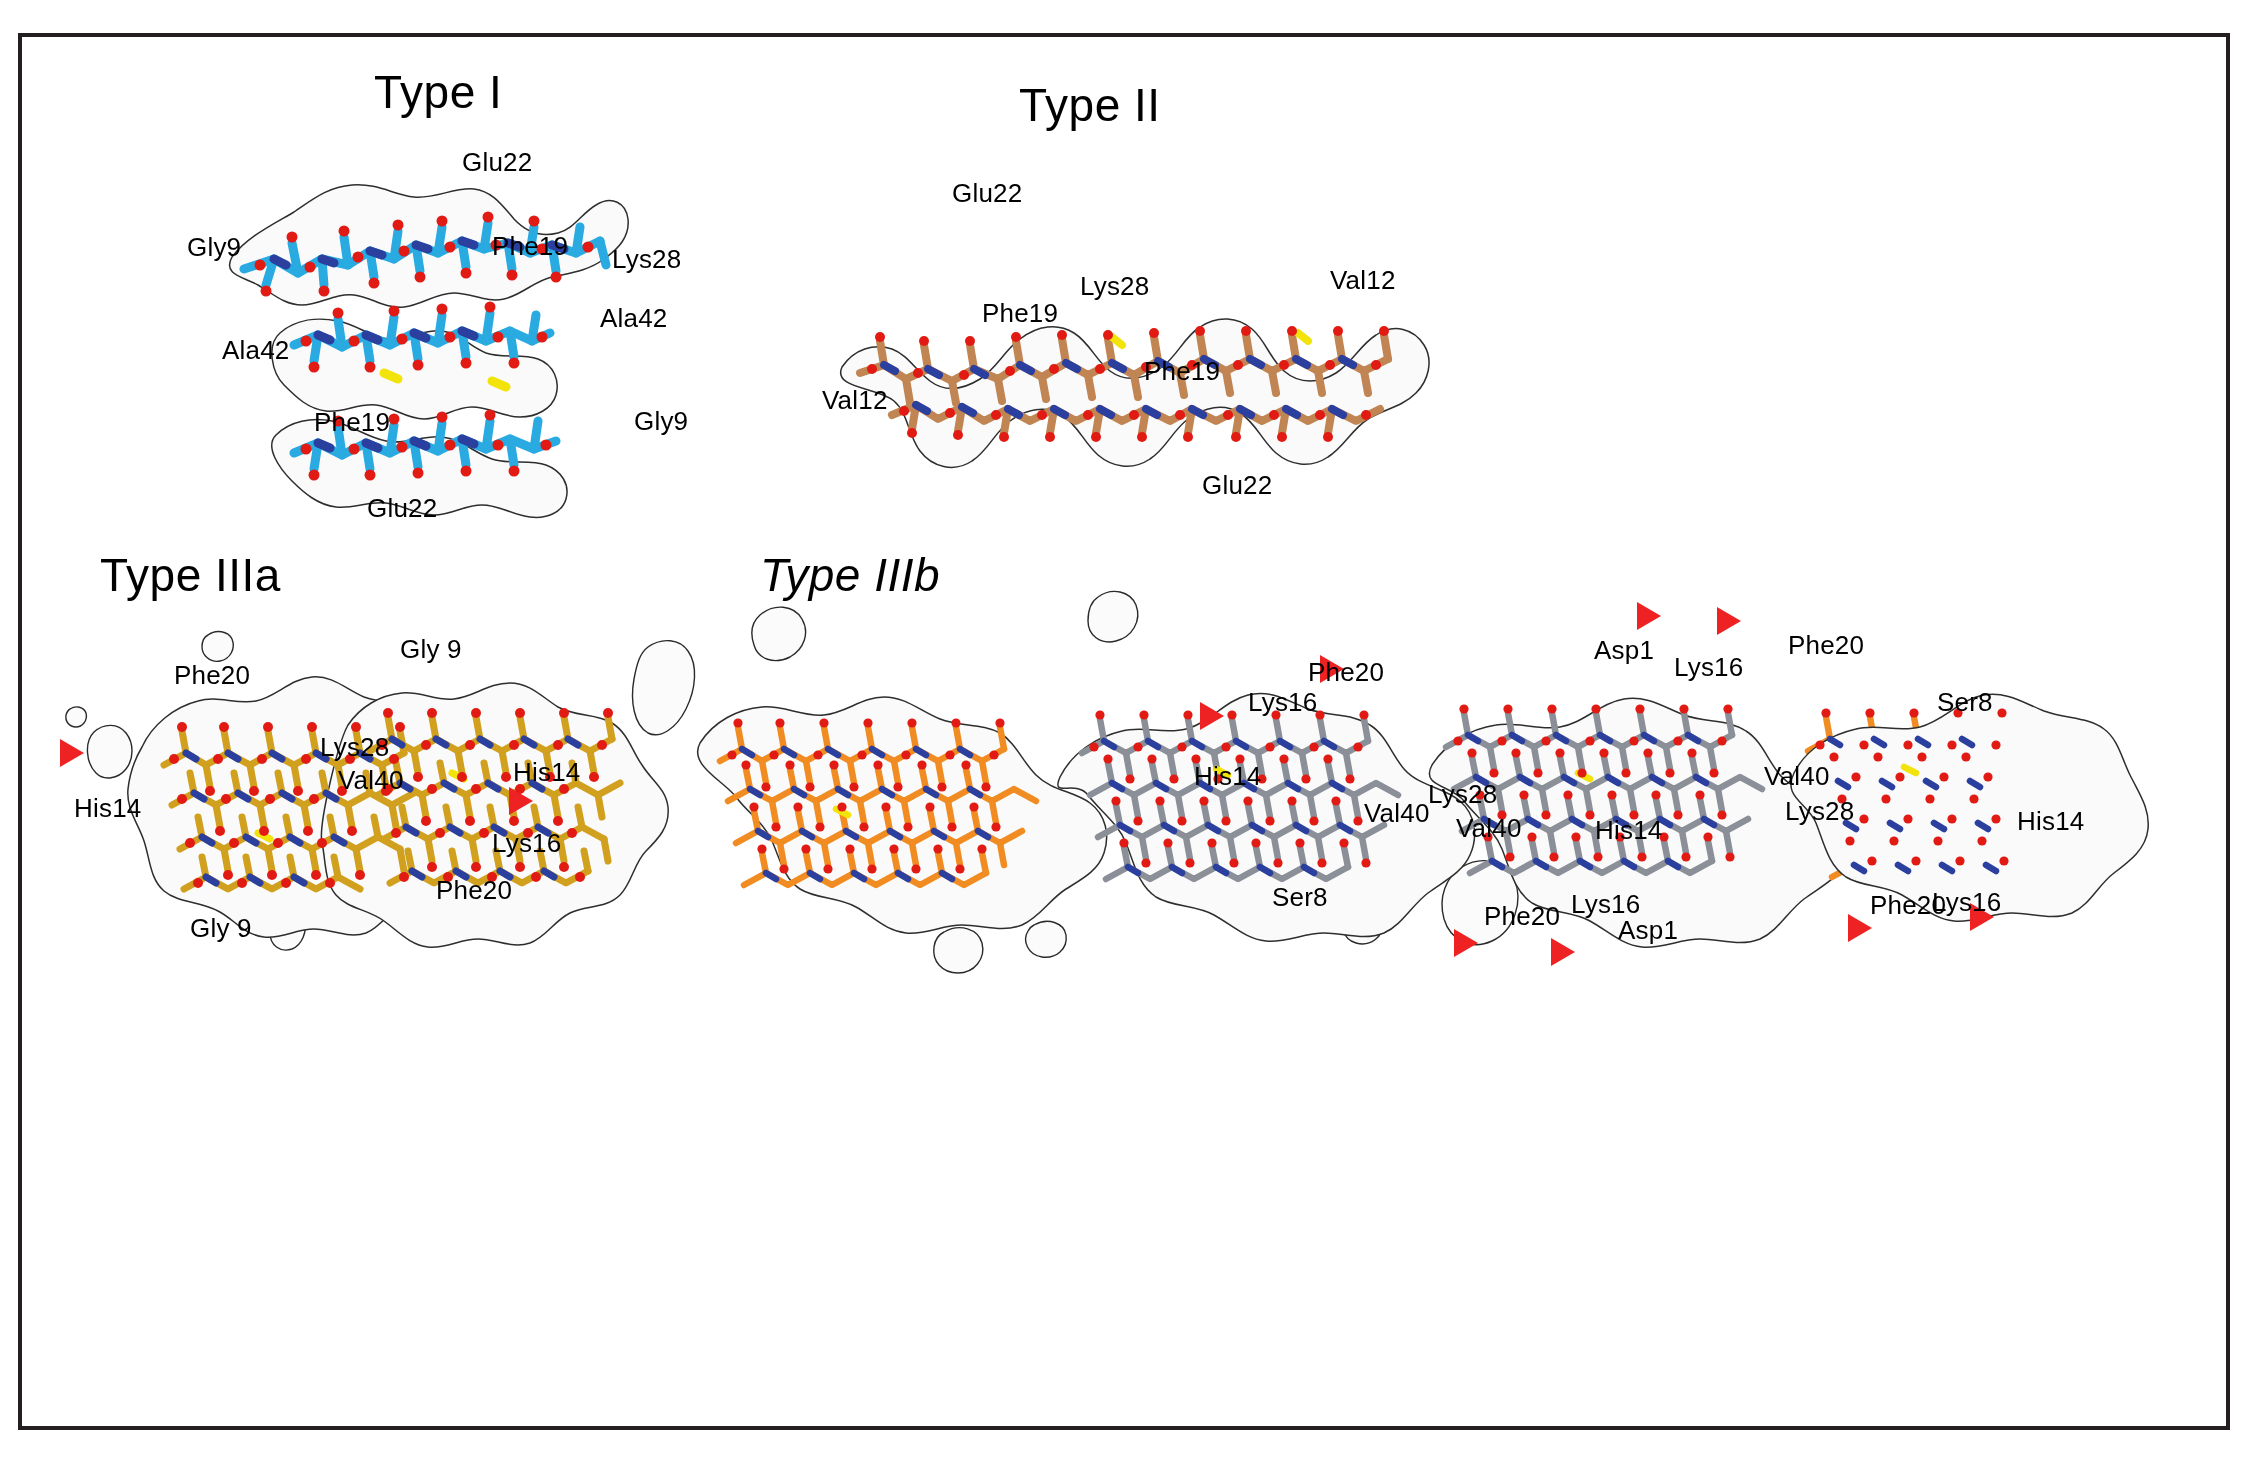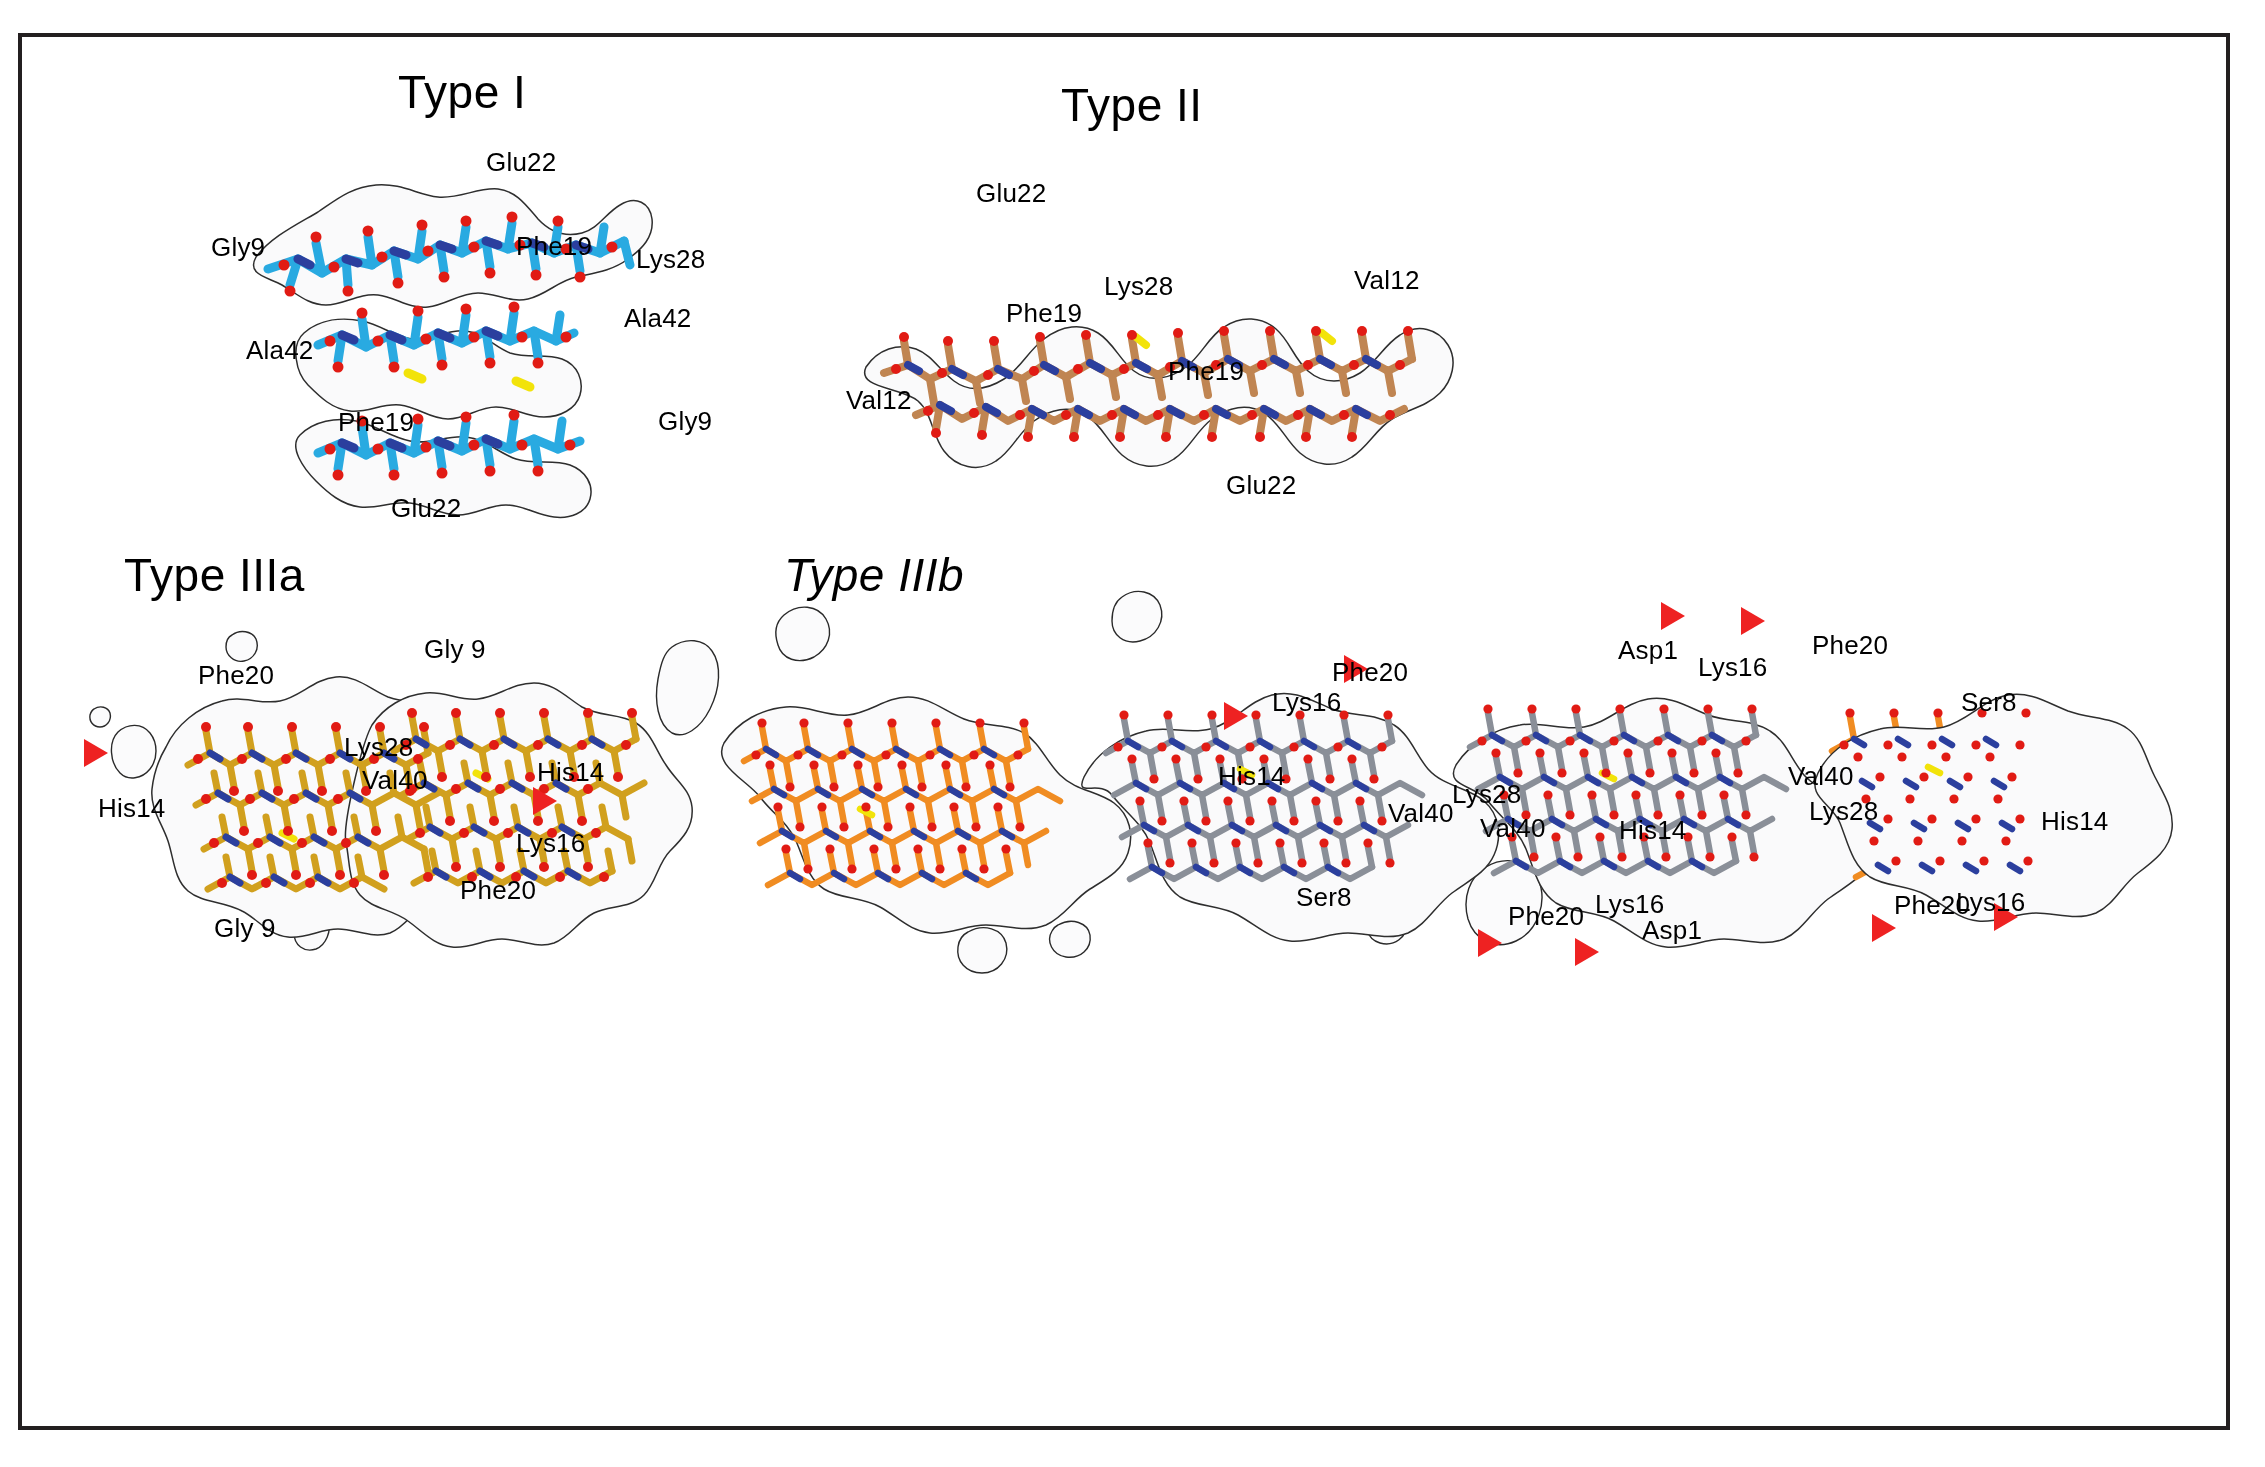--- a/index.html
+++ b/index.html
@@ -7,21 +7,21 @@
 
   #figure-frame{
     position:absolute;
     left:18px; top:33px;
     width:2212px; height:1397px;
     border:4px solid #231f20;
     box-sizing:border-box;
     background:#ffffff;
   }
 
-  .panel{position:absolute;margin-left:24px;}
+  .panel{position:absolute;}
   .panel-title{
     position:absolute;
     font-size:46px;
     color:#000;
     font-weight:400;
     letter-spacing:0.5px;
     white-space:nowrap;
     line-height:1;
   }
   .res-label{
@@ -203,21 +203,21 @@
     <div class="res-label" style="left:590px;top:209px;">Lys28</div>
     <div class="res-label" style="left:578px;top:268px;">Ala42</div>
     <div class="res-label" style="left:200px;top:300px;">Ala42</div>
     <div class="res-label" style="left:292px;top:372px;">Phe19</div>
     <div class="res-label" style="left:612px;top:371px;">Gly9</div>
     <div class="res-label" style="left:345px;top:458px;">Glu22</div>
   </div>
 
   <div class="panel" style="left:760px;top:0;width:1450px;height:500px;">
 
-    <div class="panel-title" style="left:255px;top:45px;text-align:center;">Type II</div>
+    <div class="panel-title" style="left:237px;top:45px;text-align:center;">Type II</div>
 
     <div class="mol" style="left:0;top:0;">
       <svg width="760" height="500" viewBox="0 0 760 500">
         <g class="dens">
           <path d="M60,330 C72,312 92,306 110,312 C126,318 134,334 148,344
                    C164,356 182,352 198,342 C214,332 222,314 238,302
                    C256,288 276,286 292,296 C308,306 314,324 328,334
                    C344,346 364,342 380,330 C396,318 402,300 418,290
                    C436,278 456,280 470,292 C484,304 488,322 502,334
                    C518,348 538,346 554,336 C570,326 578,308 594,298

